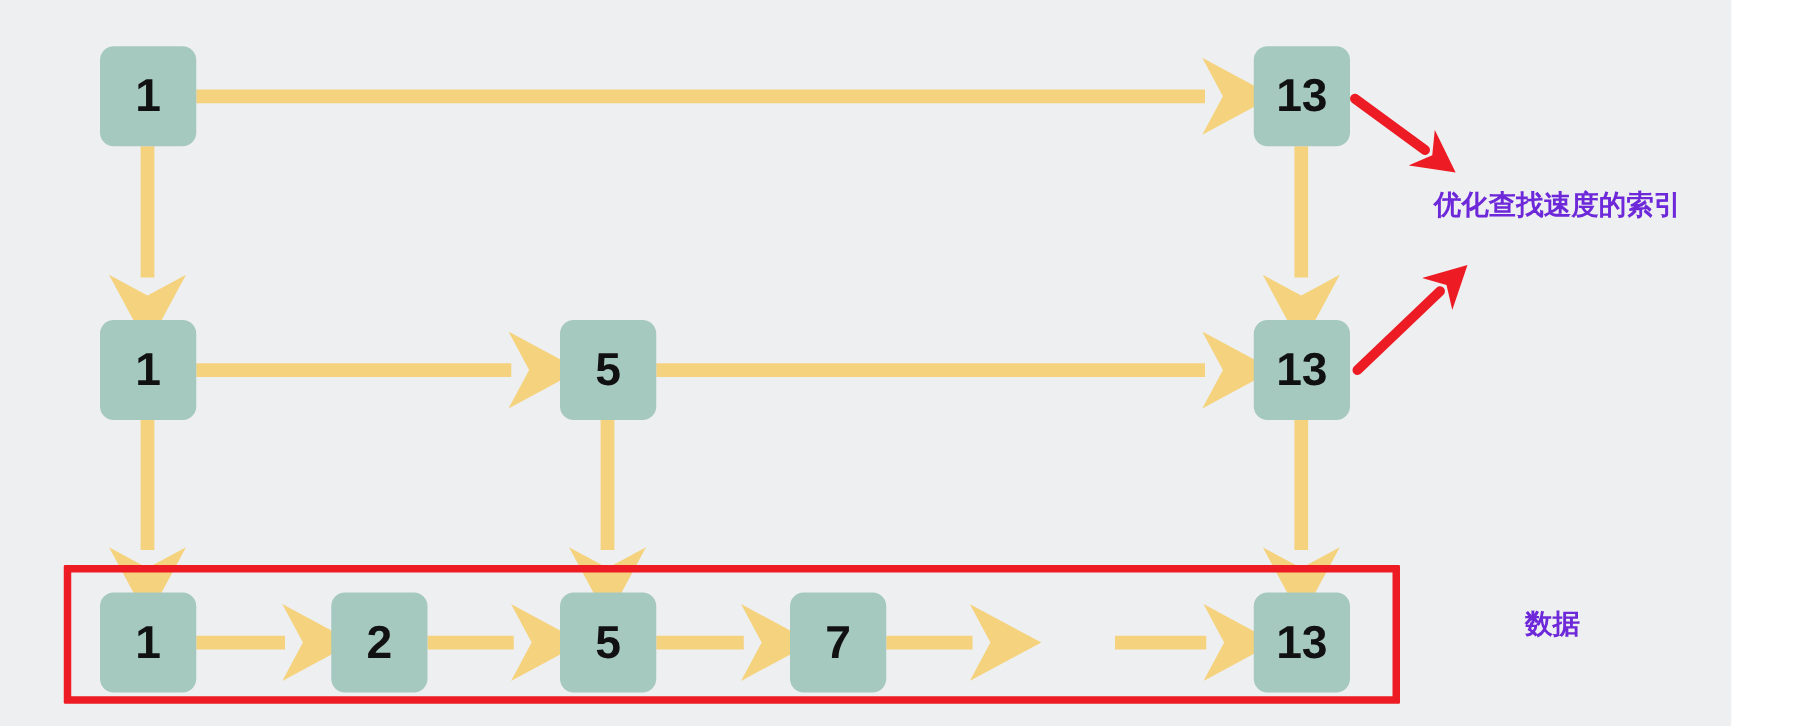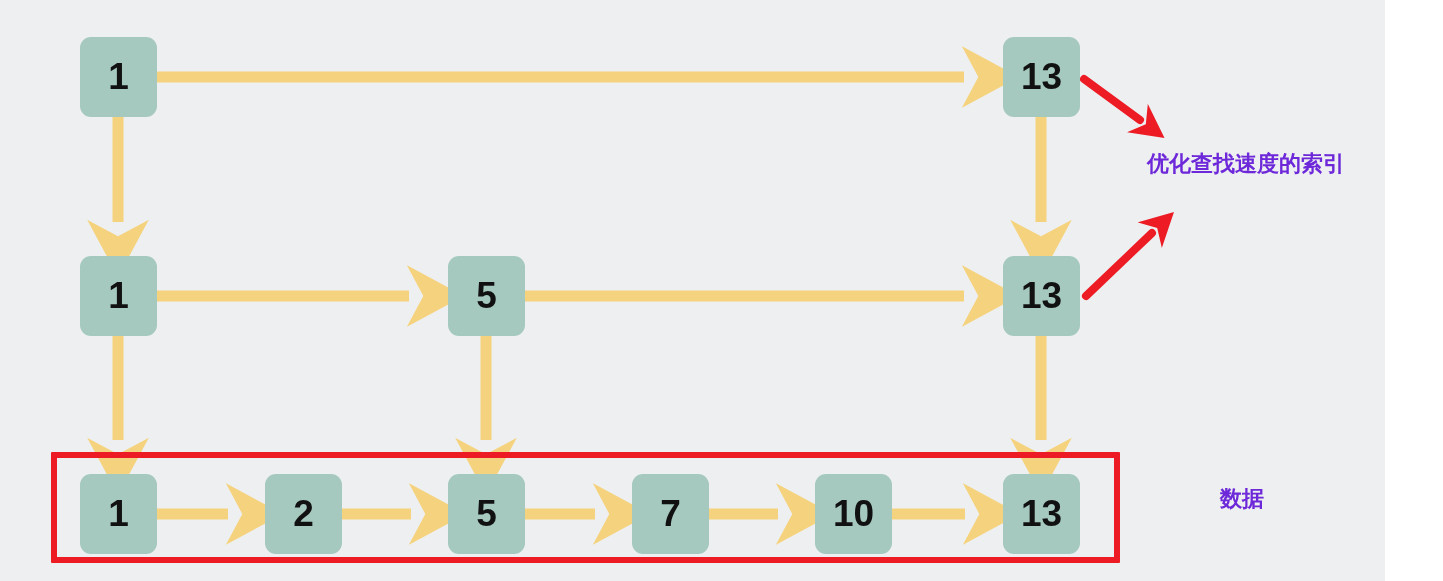--- a/index.html
+++ b/index.html
@@ -173,23 +173,20 @@
     </div>
   <div class="node" style="left:265px; top:474px;">
       <span>2</span>
     </div>
   <div class="node" style="left:448px; top:474px;">
       <span>5</span>
     </div>
   <div class="node" style="left:632px; top:474px;">
       <span>7</span>
     </div>
-  <div class="node" style="left:815px; top:474px;">
-      <span>10</span>
-    </div>
   <div class="node" style="left:1003px;top:474px;">
       <span>13</span>
     </div>
 
   <div class="callout" id="label-index">优化查找速度的索引</div>
   <div class="callout" id="label-data">数据</div>
 
 </div>
 
 </body></html>

